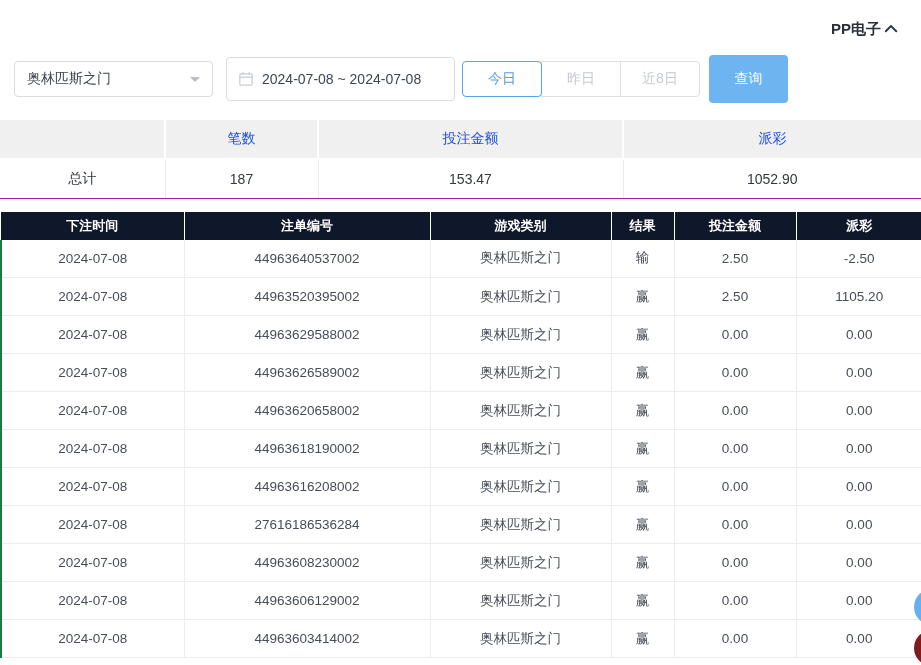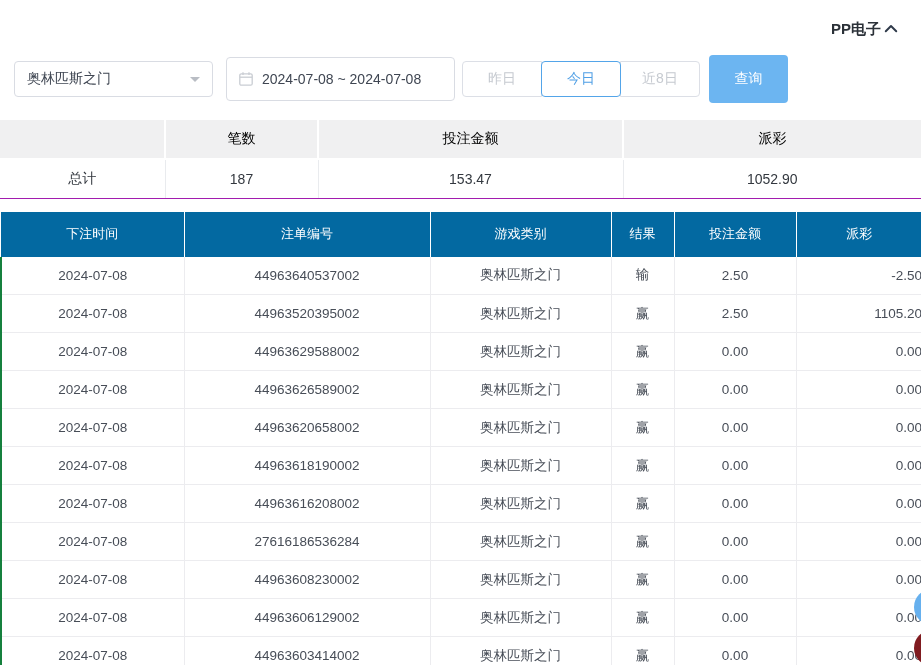--- a/index.html
+++ b/index.html
@@ -60,46 +60,46 @@
     background:#6cb5f1; border:none; border-radius:4px;
     color:#fff; font-size:14px; cursor:pointer;
     font-family:inherit;
   }
 
   
   table{ border-collapse:collapse; table-layout:fixed; width:921px; }
   .summary-table{ margin-top:22px; }
   .summary-table th{
     height:39px; background:#f0f0f1; font-weight:normal;
-    font-size:14px; color:#000000; text-align:center;
+    font-size:14px; color:#1d4ed8; text-align:center;
     border-right:2px solid #fff; border-bottom:2px solid #fff;
   }
   .summary-table th:last-child{ border-right:none; }
   .summary-table td{
     height:39px; background:#fff; text-align:center;
     font-size:14px; color:#33383f;
     border-right:1px solid #e9ebee; border-bottom:1px solid #a21caf;
   }
   .summary-table td:last-child{ border-right:none; }
 
   
   .bets-table{ margin-top:13px; }
   .bets-table th{
-    height:45px; background:#0369a1; color:#fff;
-    font-size:13px; font-weight:normal; text-align:center;
+    height:28px; background:#0f172a; color:#fff;
+    font-size:13px; font-weight:bold; text-align:center;
     border-right:1px solid #fff;
   }
   .bets-table th:last-child{ border-right:none; }
   .bets-table td{
     height:38px; text-align:center; background:#fff;
     font-size:13.5px; color:#474d57;
     border-right:1px solid #ececef; border-bottom:1px solid #ececef;
   }
   .bets-table td:first-child{ border-left:2px solid #15803d; }
-  .bets-table td:last-child{ border-right:none;text-align:right; }
+  .bets-table td:last-child{ border-right:none; }
   .neg{ color:#ef5a5a; }
 
   
   .float-btn{ position:absolute; width:36px; height:36px; border-radius:50%; cursor:pointer; }
   .float-btn.blue{ left:914px; top:589px; background:#66b0ee; }
   .float-btn.red{ left:914px; top:630px; background:#801b20; }
 </style>
 </head>
 <body>
 
@@ -122,22 +122,22 @@
     <svg width="16" height="16" viewBox="0 0 16 16" fill="none" stroke="#c9cdd3" stroke-width="1.3">
       <rect x="1.8" y="2.8" width="12.4" height="11.4" rx="1.5"></rect>
       <line x1="1.8" y1="6.2" x2="14.2" y2="6.2"></line>
       <line x1="5" y1="1.2" x2="5" y2="4"></line>
       <line x1="11" y1="1.2" x2="11" y2="4"></line>
     </svg>
     <span>2024-07-08 ~ 2024-07-08</span>
   </div>
 
   <div class="btn-group">
+    <button class="range-btn active">今日</button>
     <button class="range-btn">昨日</button>
-    <button class="range-btn active">今日</button>
     <button class="range-btn">近8日</button>
   </div>
 
   <button class="search-btn">查询</button>
 </div>
 
 <table class="summary-table">
   <colgroup>
       <col style="width:165px">
       <col style="width:153px">

